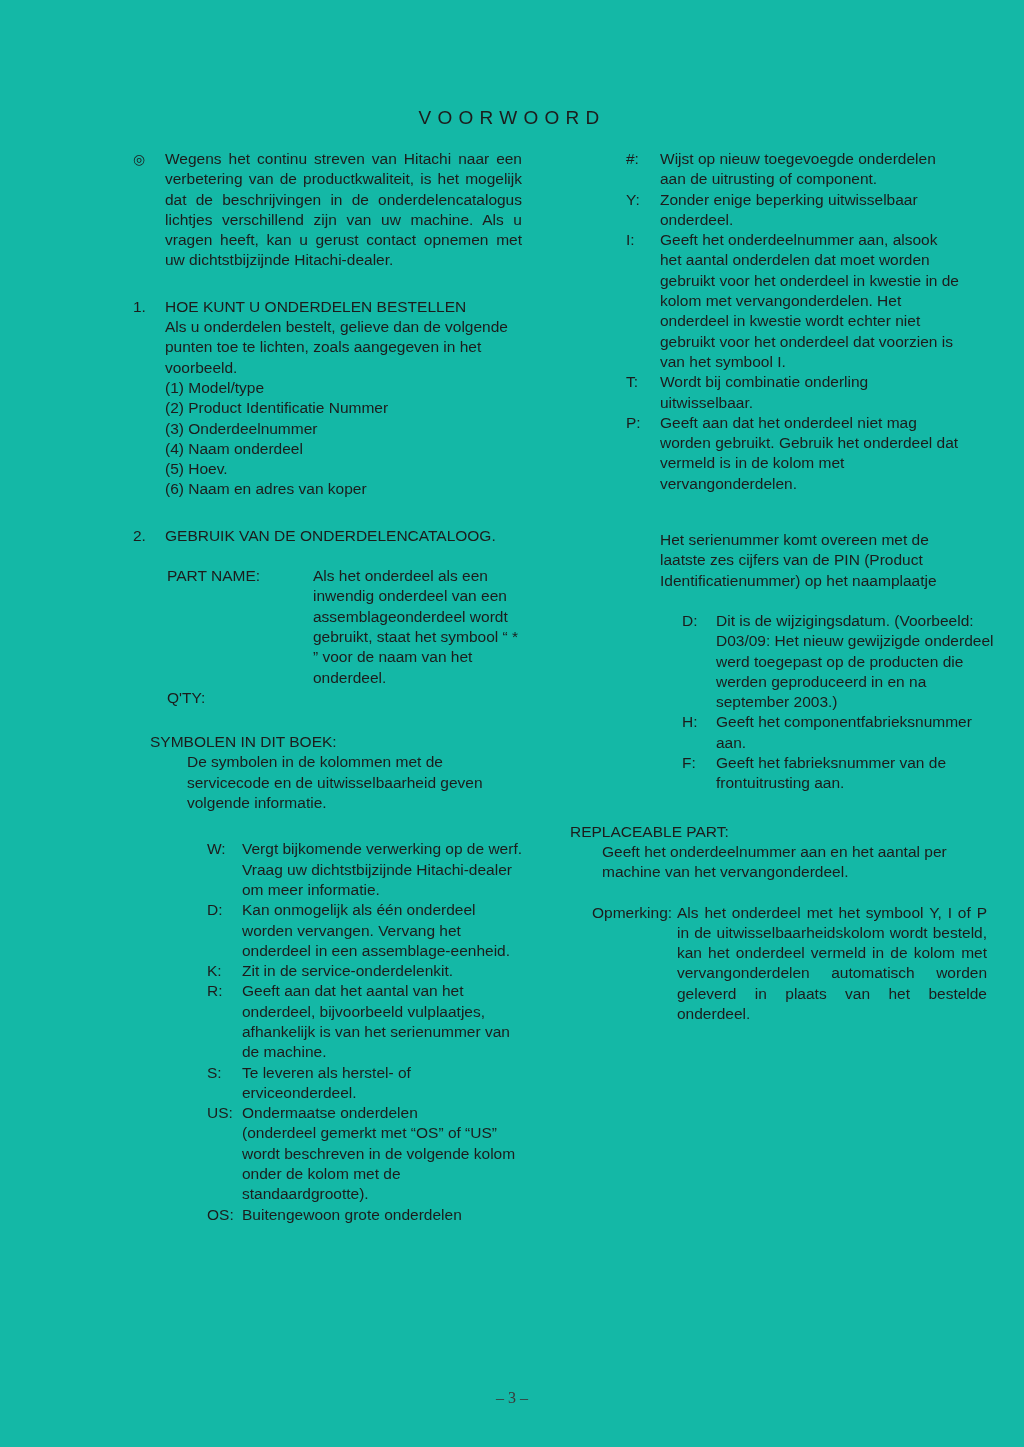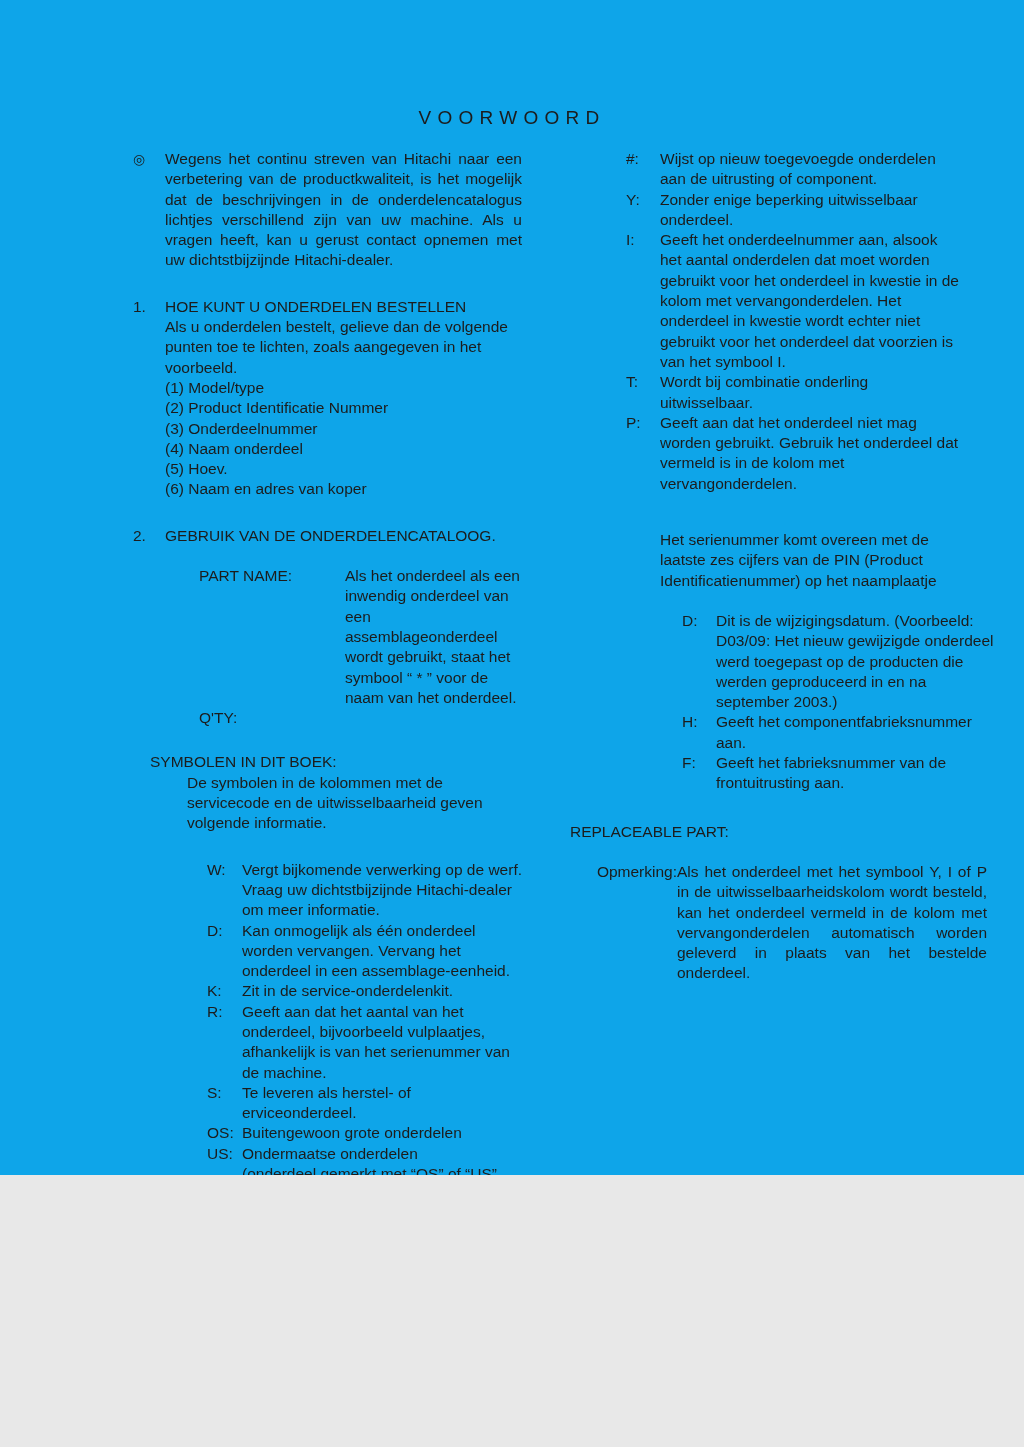--- a/index.html
+++ b/index.html
@@ -1,21 +1,21 @@
 <!DOCTYPE html>
 <html><head>
 <meta charset="utf-8">
 <style>
   html, body { margin: 0; padding: 0; background: #e8e8e8; }
   .page {
     position: relative;
     width: 1024px;
-    height: 1175px;
+    height: 1447px;
     margin: 0 auto;
-    background: #0ea5e9;
+    background: #14b8a6;
     font-family: "Liberation Sans", sans-serif;
     font-size: 15.5px;
     line-height: 20.3px;
     color: #1c1c1c;
     overflow: hidden;
   }
   p { margin: 0; }
 
   .title {
     position: absolute;
@@ -36,21 +36,21 @@
   .intro { display: flex; }
   .marker { width: 32px; flex: none; font-size: 14px; }
   .intro-text { width: 357px; text-align: justify; }
 
   .numsec { display: flex; margin-top: 26px; }
   .num { width: 32px; flex: none; }
   .numbody { width: 357px; }
 
   .terms { margin-top: 20px; margin-left: 34px; }
   .term-row { display: flex; }
-  .term-label { width: 146px; flex: none; margin-left: 32px; }
+  .term-label { width: 146px; flex: none; }
   .term-text { width: 220px; }
 
   .symbols-head { margin-top: 24px; margin-left: 17px; }
   .symbols-intro { margin-left: 54px; width: 302px; }
 
   .symlist-left { margin-top: 26px; margin-left: 74px; }
   .symrow { display: flex; }
   .symlist-left .symlabel { width: 35px; flex: none; }
   .symlist-left .symtext  { width: 283px; }
 
@@ -62,21 +62,21 @@
   .serial { margin-top: 36px; }
   .serial-head { margin-left: 3px; }
   .serial-text { margin-left: 90px; width: 300px; }
 
   .symlist-right2 { margin-top: 20px; margin-left: 56px; }
 
   .replaceable { margin-top: 28px; }
   .rep-text { margin-left: 32px; width: 352px; }
 
   .note-row { display: flex; margin-top: 20px; margin-left: 22px; }
-  .note-label { width: 85px; flex: none; text-align: right; }
+  .note-label { width: 85px; flex: none; }
   .note-text { width: 310px; text-align: justify; }
 
   .footer {
     position: absolute;
     top: 1388px;
     left: 0;
     width: 100%;
     text-align: center;
     font-family: "Liberation Serif", serif;
     font-size: 16px;
@@ -144,30 +144,30 @@
       </div>
       <div class="symrow">
         <div class="symlabel">R:</div>
         <div class="symtext">Geeft aan dat het aantal van het onderdeel, bijvoorbeeld vulplaatjes, afhankelijk is van het serienummer van de machine.</div>
       </div>
       <div class="symrow">
         <div class="symlabel">S:</div>
         <div class="symtext">Te leveren als herstel- of erviceonderdeel.</div>
       </div>
       <div class="symrow">
-        <div class="symlabel">OS:</div>
-        <div class="symtext">Buitengewoon grote onderdelen</div>
-      </div>
-      <div class="symrow">
         <div class="symlabel">US:</div>
         <div class="symtext">
           <div>Ondermaatse onderdelen</div>
           <div>(onderdeel gemerkt met “OS” of “US” wordt beschreven in de volgende kolom onder de kolom met de standaardgrootte).</div>
         </div>
       </div>
+      <div class="symrow">
+        <div class="symlabel">OS:</div>
+        <div class="symtext">Buitengewoon grote onderdelen</div>
+      </div>
     </div>
   </div>
 
   <div class="col-right">
 
     <div class="symlist-right">
       <div class="symrow">
         <div class="symlabel">#:</div>
         <div class="symtext">Wijst op nieuw toegevoegde onderdelen aan de uitrusting of component.</div>
       </div>
@@ -203,20 +203,21 @@
         <div class="symtext">Geeft het componentfabrieksnummer aan.</div>
       </div>
       <div class="symrow symlist-right">
         <div class="symlabel">F:</div>
         <div class="symtext">Geeft het fabrieksnummer van de frontuitrusting aan.</div>
       </div>
     </div>
 
     <div class="replaceable">
       <div>REPLACEABLE PART:</div>
+      <p class="rep-text">Geeft het onderdeelnummer aan en het aantal per machine van het vervangonderdeel.</p>
     </div>
 
     <div class="note-row">
       <div class="note-label">Opmerking:</div>
       <p class="note-text">Als het onderdeel met het symbool Y, I of P in de uitwisselbaarheidskolom wordt besteld, kan het onderdeel vermeld in de kolom met vervangonderdelen automatisch worden geleverd in plaats van het bestelde onderdeel.</p>
     </div>
   </div>
 
   <div class="footer">– 3 –</div>
 </div>

